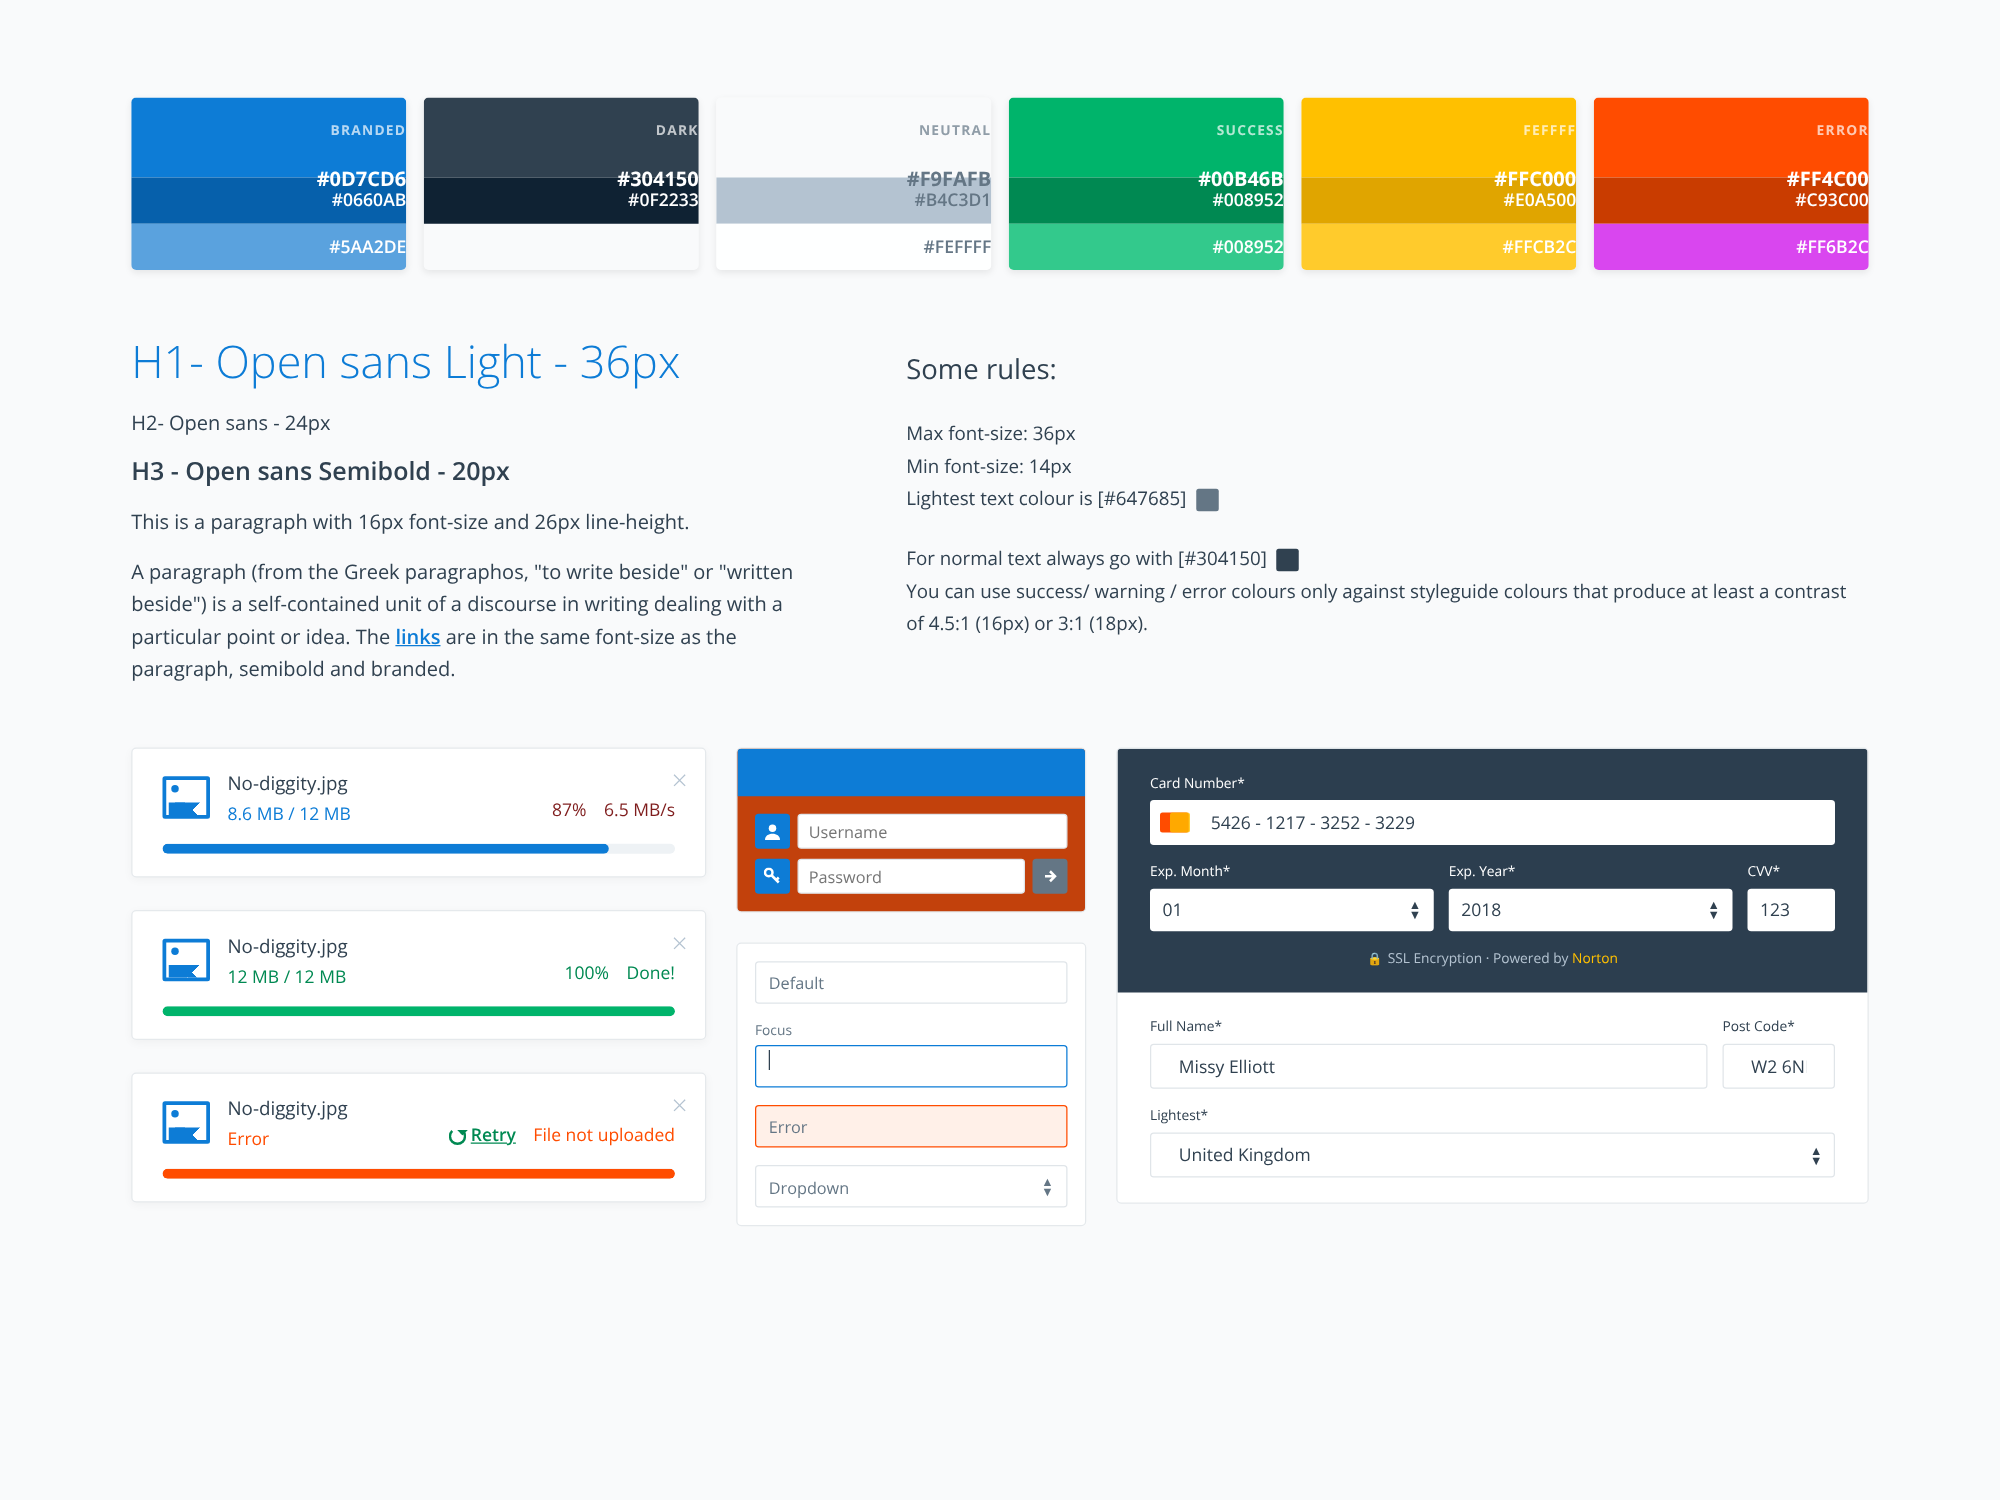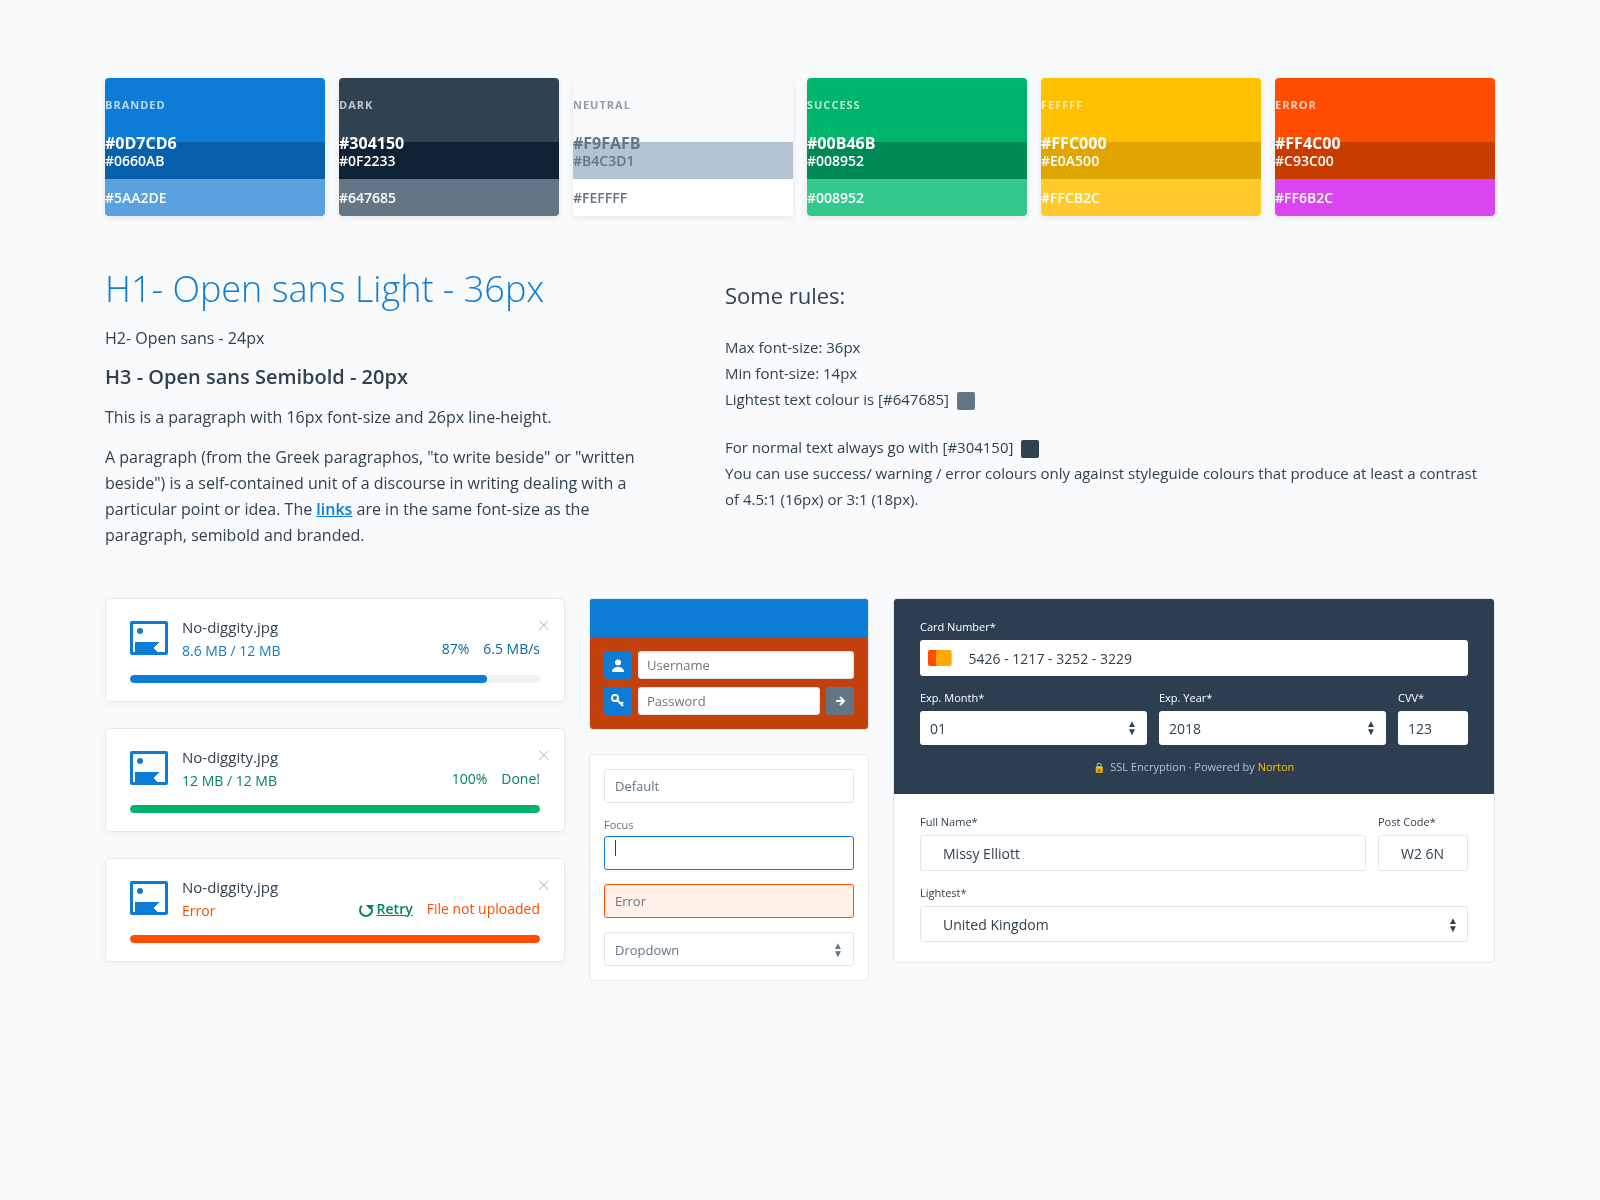--- a/index.html
+++ b/index.html
@@ -1,20 +1,20 @@
 <!DOCTYPE html>
 <html><head>
 <meta charset="utf-8">
 <style>
 *{margin:0;padding:0;box-sizing:border-box;font-family:'Open Sans',Helvetica,Arial,sans-serif}
 body{background:#f9fafb;width:1600px;height:1200px;overflow:hidden}
 .container{padding:78px 105px}
 .palette-row{display:flex;gap:14px;margin-bottom:48px}
 .palette{flex:1;border-radius:4px;overflow:hidden;box-shadow:0 2px 6px rgba(0,0,0,0.08)}
-.swatch{height:37px;line-height:37px;text-align:left;font-size:14px;font-weight:600}
+.swatch{height:37px;line-height:37px;text-align:right;font-size:14px;font-weight:600}
 .swatch.main{height:64px;padding-top:8px}
 .swatch-label{font-size:11px;font-weight:700;letter-spacing:1px;opacity:.7;margin-bottom:2px}
 .swatch-hex{font-size:16px;font-weight:700}
 .typo-row{display:flex;gap:60px;margin-bottom:36px}
 .typo-left{flex:0 0 560px;color:#304150}
 .typo-right{flex:1;color:#304150;padding-top:16px}
 h1.sample{font-size:36px;font-weight:300;color:#0d7cd6;margin-bottom:14px}
 h2.sample{font-size:16px;font-weight:400;margin-bottom:14px}
 h3.sample{font-size:20px;font-weight:600;margin-bottom:14px}
 p.sample{font-size:16px;line-height:26px;margin-bottom:14px}
@@ -91,21 +91,20 @@
         </div>
         <div class="swatch" style="background:#0660AB;color:#fff">#0660AB</div>
         <div class="swatch" style="background:#5AA2DE;color:#fff">#5AA2DE</div>
       </div>
       <div class="palette">
         <div class="swatch main" style="background:#304150;color:#fff">
           <div class="swatch-label">DARK</div>
           <div class="swatch-hex">#304150</div>
         </div>
         <div class="swatch" style="background:#0F2233;color:#fff">#0F2233</div>
-        <div class="swatch" style="background:#647685;color:#fff">#647685</div>
       </div>
       <div class="palette">
         <div class="swatch main" style="background:#F9FAFB;color:#647685">
           <div class="swatch-label">NEUTRAL</div>
           <div class="swatch-hex">#F9FAFB</div>
         </div>
         <div class="swatch" style="background:#B4C3D1;color:#647685">#B4C3D1</div>
         <div class="swatch" style="background:#FEFFFF;color:#647685">#FEFFFF</div>
       </div>
       <div class="palette">
@@ -157,21 +156,21 @@
 
 <div class="components">
 
   <div class="uploads" id="uploads">
         <div class="card">
           <span class="close-x">×</span>
           <div class="upload-row">
             <div class="img-icon"></div>
             <div class="upload-info">
               <div class="upload-name">No-diggity.jpg</div>
-              <div><span class="upload-sub" style="color:#0d7cd6">8.6 MB / 12 MB</span><span class="upload-meta" style="color:#0369a1"><span style="margin-right:14px">87%</span>6.5 MB/s</span></div>
+              <div><span class="upload-sub" style="color:#0d7cd6">8.6 MB / 12 MB</span><span class="upload-meta" style="color:#7f1d1d"><span style="margin-right:14px">87%</span>6.5 MB/s</span></div>
             </div>
           </div>
           <div class="progress">
             <div class="progress-bar" style="width:87%;background:#0d7cd6"></div>
           </div>
         </div>
         <div class="card">
           <span class="close-x">×</span>
           <div class="upload-row">
             <div class="img-icon"></div>

